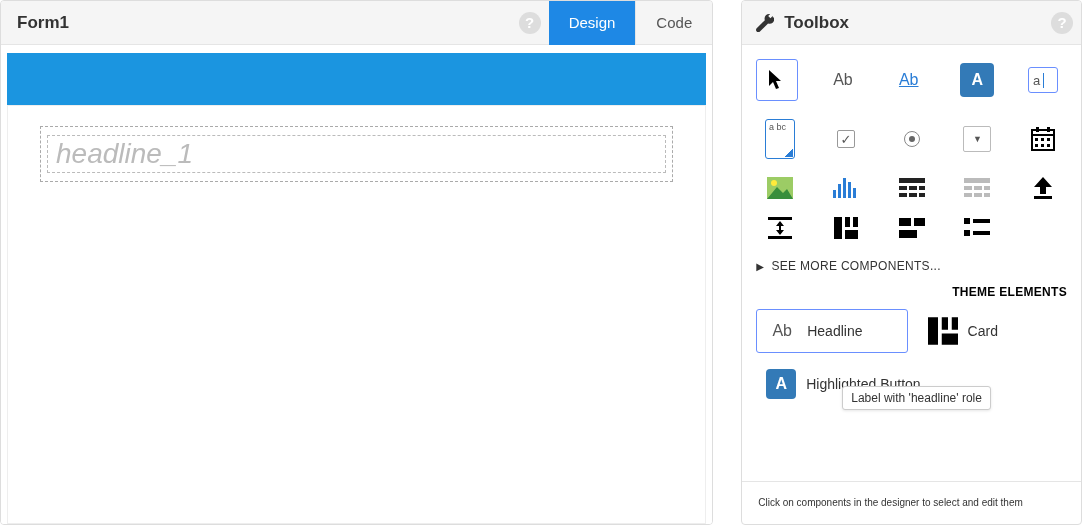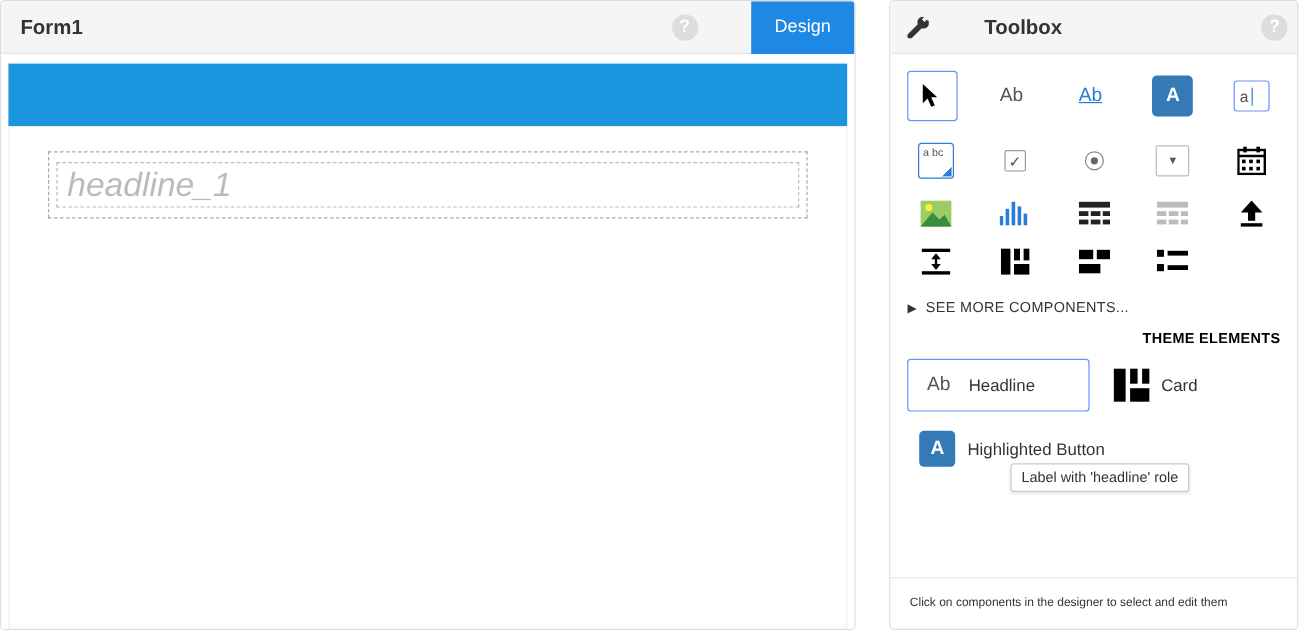--- a/index.html
+++ b/index.html
@@ -33,21 +33,20 @@
     margin-right: 2px;
     margin-left: 16px;
   }
   .panel-header {
     background: #f5f5f5;
     border-bottom: 1px solid #e5e5e5;
     display: flex;
     align-items: center;
     height: 44px;
     padding: 0;
-    gap: 36px;
   }
   .panel-title {
     font-size: 17px;
     font-weight: 600;
     padding-left: 16px;
     flex: 1;
     color: #333;
   }
   .help-icon {
     width: 22px;
@@ -173,21 +172,21 @@
     position: absolute;
     left: 14px;
     top: 5px;
     width: 1px;
     height: 15px;
     background: #2a7dd6;
   }
   .tool-item.textarea {
     border: 1px solid #2a7dd6;
     width: 30px;
-    height: 30px;
+    height: 40px;
     font-size: 9px;
     color: #555;
     position: relative;
     justify-content: flex-start;
     align-items: flex-start;
     padding: 3px;
     line-height: 9px;
   }
   .tool-item.textarea::after {
     content: "";
@@ -280,20 +279,21 @@
   }
 </style>
 </head>
 <body>
 
 <div class="left-panel">
   <div class="panel-header">
     <div class="panel-title">Form1</div>
     <div class="help-icon">?</div>
     <div class="tab active">Design</div>
+    <div class="tab">Code</div>
   </div>
   <div class="canvas-area">
     <div class="canvas-blue"></div>
     <div class="canvas-content">
       <div class="headline-drop">
         <div class="headline-text">headline_1</div>
       </div>
     </div>
   </div>
 </div>

